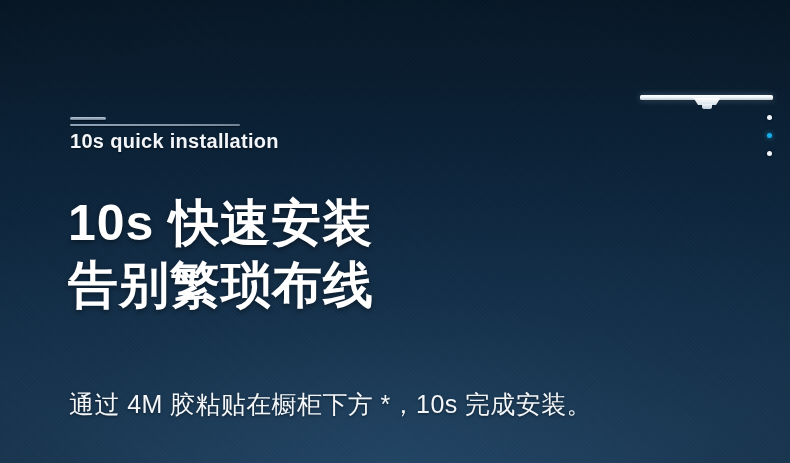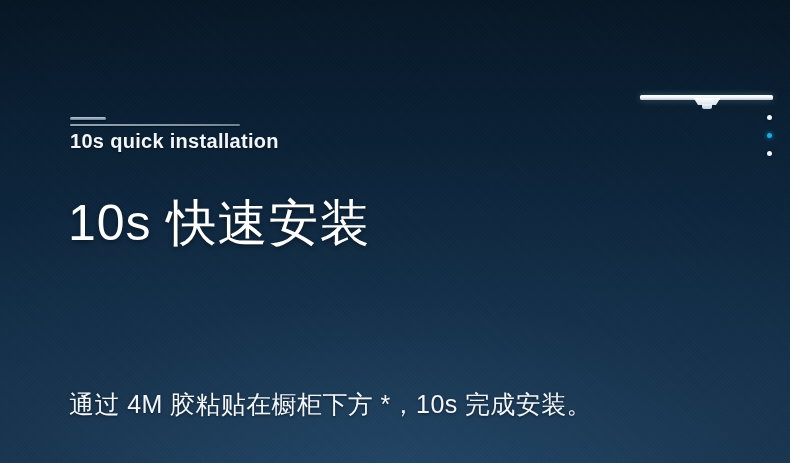--- a/index.html
+++ b/index.html
@@ -74,21 +74,21 @@
     left: 68px;
     top: 192px;
     color: #ffffff;
     font-size: 50px;
     line-height: 62px;
     font-weight: normal;
     letter-spacing: 1px;
     text-shadow: 0 2px 5px rgba(0,0,0,0.45);
     white-space: nowrap;
   }
-  .headline .ln { display: block; }
+  .headline .ln { display: block; font-weight: bold; }
 
   
   .subtitle {
     position: absolute;
     left: 69px;
     top: 388px;
     color: #f4f7fa;
     font-size: 25px;
     letter-spacing: 0.4px;
     text-shadow: 0 1px 3px rgba(0,0,0,0.5);
@@ -161,20 +161,21 @@
   <div id="noise"></div>
   <div id="vignette"></div>
 
   <div class="eyebrow">10s quick installation</div>
 
   <div class="rule-short"></div>
   <div class="rule-long"></div>
 
   <div class="headline">
     <span class="ln">10s 快速安装</span>
+    <span class="ln">告别繁琐布线</span>
   </div>
 
   <div class="subtitle">通过 4M 胶粘贴在橱柜下方 *，10s 完成安装。</div>
 
   <div class="product">
     <div class="bar"></div>
     <div class="bracket"></div>
     <div class="bracket-tab"></div>
   </div>
 

